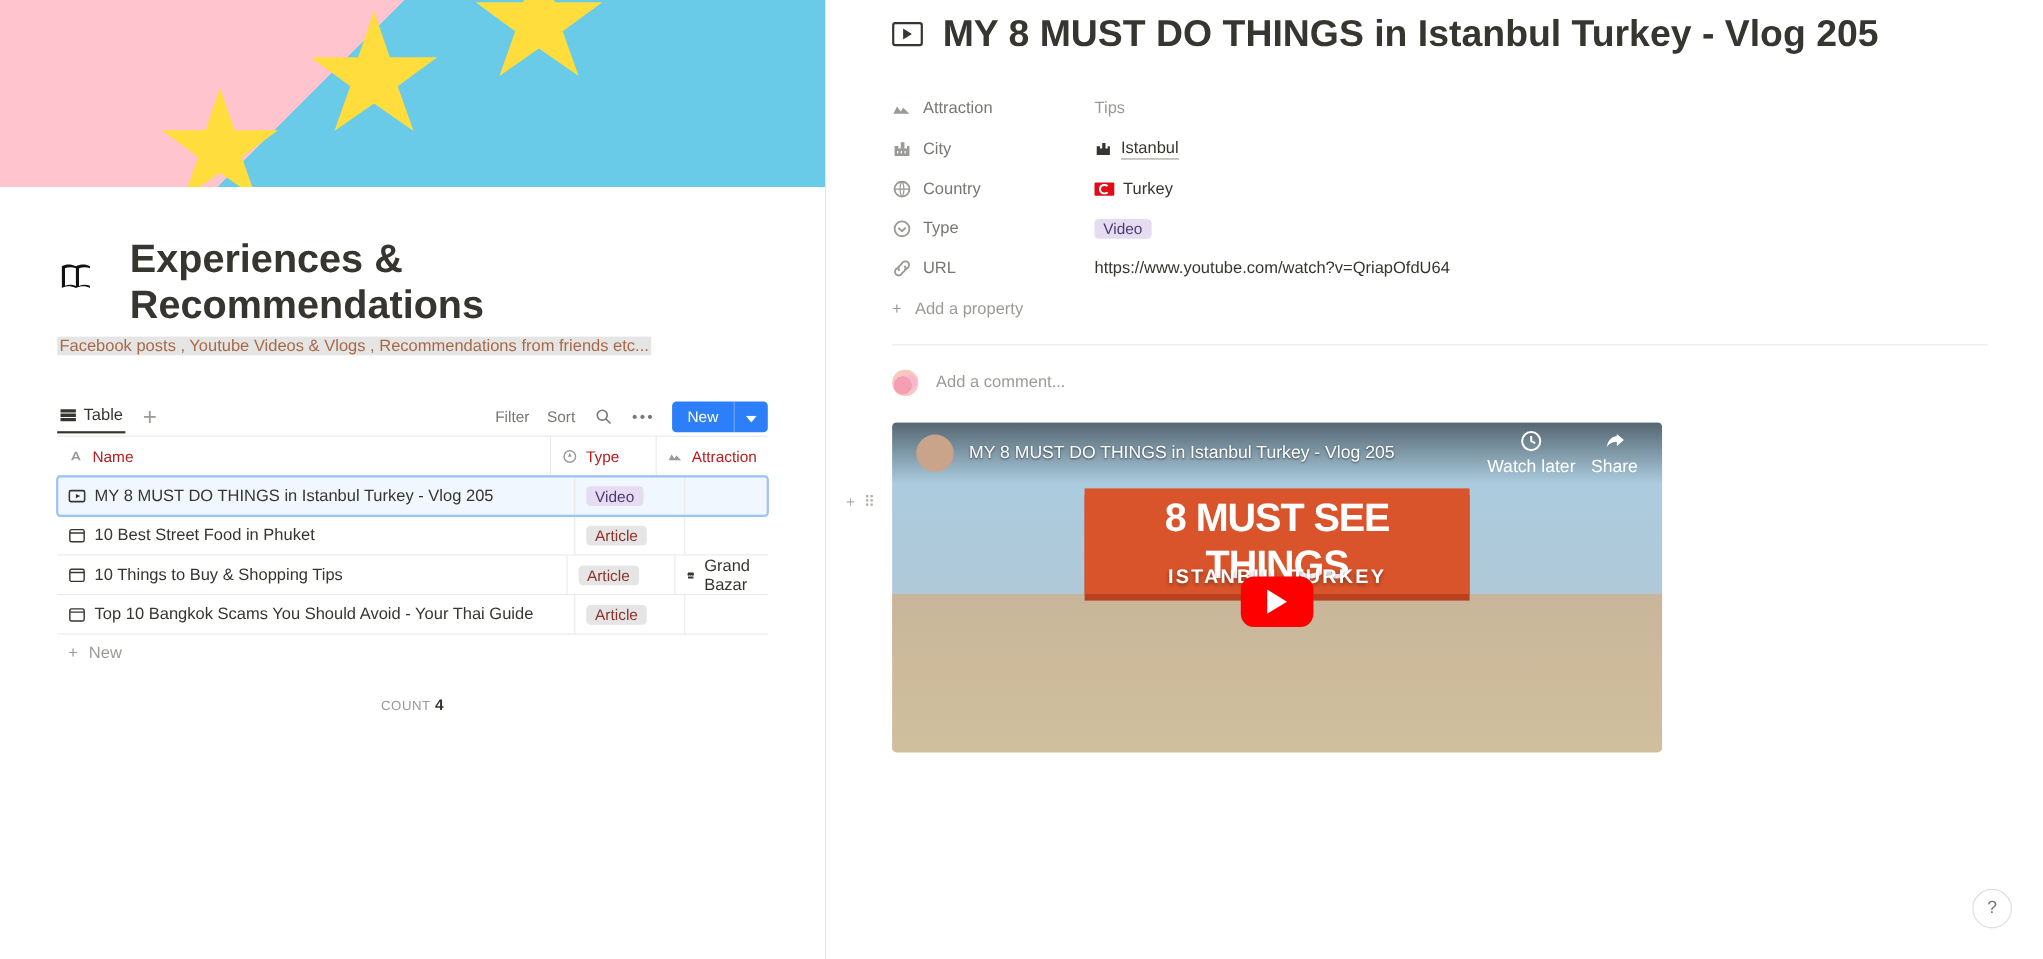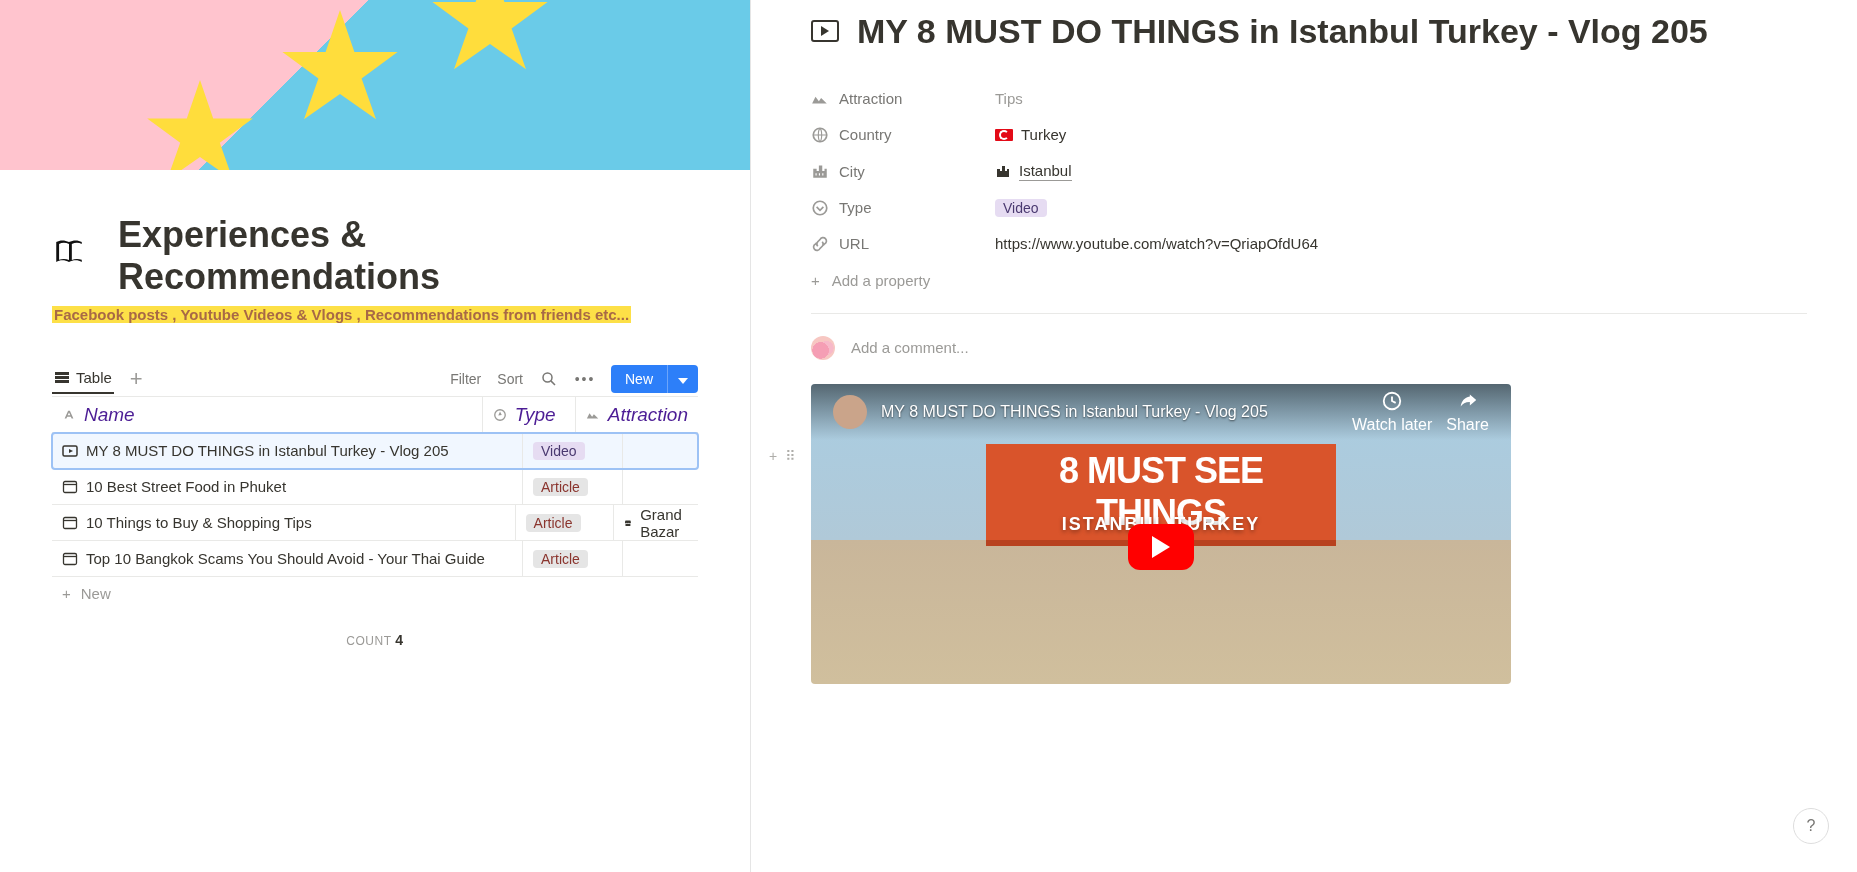--- a/index.html
+++ b/index.html
@@ -35,27 +35,26 @@
   .star.s1 { left: 145px; top: 80px;  width: 110px; height: 110px; }
   .star.s2 { left: 280px; top: 10px;  width: 120px; height: 120px; }
   .star.s3 { left: 430px; top: -40px; width: 120px; height: 120px; }
 
   .content { padding: 44px 52px 0 52px; flex: 1; }
 
   .title-row { display: flex; align-items: center; gap: 32px; }
   .book-icon { font-size: 34px; color: #111; }
   .page-title { font-size: 36px; font-weight: 700; color: #37352f; }
   .subtitle {
-    background: #fde047;
+    background: #e5e5e5;
     display: inline-block;
     padding: 0 2px;
     color: #a86946;
     font-size: 15px;
     margin-top: 8px;
-    font-weight: bold;
   }
 
   
   .view-row {
     display: flex;
     align-items: center;
     gap: 16px;
     margin-top: 40px;
     padding-bottom: 2px;
   }
@@ -81,21 +80,21 @@
   }
   .new-btn .main { padding: 6px 14px; cursor: pointer; border-right: 1px solid rgba(255,255,255,.3); }
   .new-btn .caret { padding: 6px 10px; cursor: pointer; }
 
   
   .tbl { border-top: 1px solid #e9e9e7; margin-top: 0; }
   .thead, .trow {
     display: flex;
     border-bottom: 1px solid #e9e9e7;
   }
-  .thead { color: #4c1d95; font-size: 19px; height: 36px; font-style: italic; }
+  .thead { color: #b91c1c; font-size: 14px; height: 36px; }
   .cell { display: flex; align-items: center; gap: 8px; padding: 0 10px; }
   .c-name { width: 470px; }
   .c-type { width: 100px; border-left: 1px solid #e9e9e7; }
   .c-attr { flex: 1;     border-left: 1px solid #e9e9e7; }
   .thead .cell svg { width: 14px; height: 14px; fill: #9b9a97; }
   .trow { height: 36px; font-size: 15px; }
   .trow.sel {
     outline: 2px solid #9dc2f5;
     outline-offset: -1px;
     background: #f1f7ff;
@@ -377,43 +376,43 @@
             <path d="M1 12l3-6 3 4 2-3 5 5H1z"></path>
           </svg>
         <span>Attraction</span>
       </div>
       <div class="pval empty">Tips</div>
     </div>
 
     <div class="prow">
       <div class="pname">
         <svg viewBox="0 0 16 16">
+            <path d="M2 14V6h3v2h2V3h3v5h2v-2h2v8H2zm2-2h1v-2H4v2zm3 0h1v-2H7v2zm3 0h1v-2h-1v2z"></path>
+          </svg>
+        <span>City</span>
+      </div>
+      <div class="pval">
+        <svg viewBox="0 0 16 16" width="16" height="16">
+            <path d="M2 14V6h3v2h2V3h3v5h2v-2h2v8H2z" fill="#37352f"></path>
+          </svg>
+        <span class="underline">Istanbul</span>
+      </div>
+    </div>
+
+    <div class="prow">
+      <div class="pname">
+        <svg viewBox="0 0 16 16">
             <circle cx="8" cy="8" r="6" fill="none" stroke="#9b9a97" stroke-width="1.5"></circle>
             <path d="M2 8h12M8 2c2 2 2 10 0 12M8 2c-2 2-2 10 0 12" fill="none" stroke="#9b9a97" stroke-width="1"></path>
           </svg>
         <span>Country</span>
       </div>
       <div class="pval">
         <span class="flag"></span>
         <span>Turkey</span>
-      </div>
-    </div>
-
-    <div class="prow">
-      <div class="pname">
-        <svg viewBox="0 0 16 16">
-            <path d="M2 14V6h3v2h2V3h3v5h2v-2h2v8H2zm2-2h1v-2H4v2zm3 0h1v-2H7v2zm3 0h1v-2h-1v2z"></path>
-          </svg>
-        <span>City</span>
-      </div>
-      <div class="pval">
-        <svg viewBox="0 0 16 16" width="16" height="16">
-            <path d="M2 14V6h3v2h2V3h3v5h2v-2h2v8H2z" fill="#37352f"></path>
-          </svg>
-        <span class="underline">Istanbul</span>
       </div>
     </div>
 
     <div class="prow">
       <div class="pname">
         <svg viewBox="0 0 16 16">
             <circle cx="8" cy="8" r="6" fill="none" stroke="#9b9a97" stroke-width="1.5"></circle>
             <path d="M5 7l3 3 3-3" fill="none" stroke="#9b9a97" stroke-width="1.5"></path>
           </svg>
         <span>Type</span>

